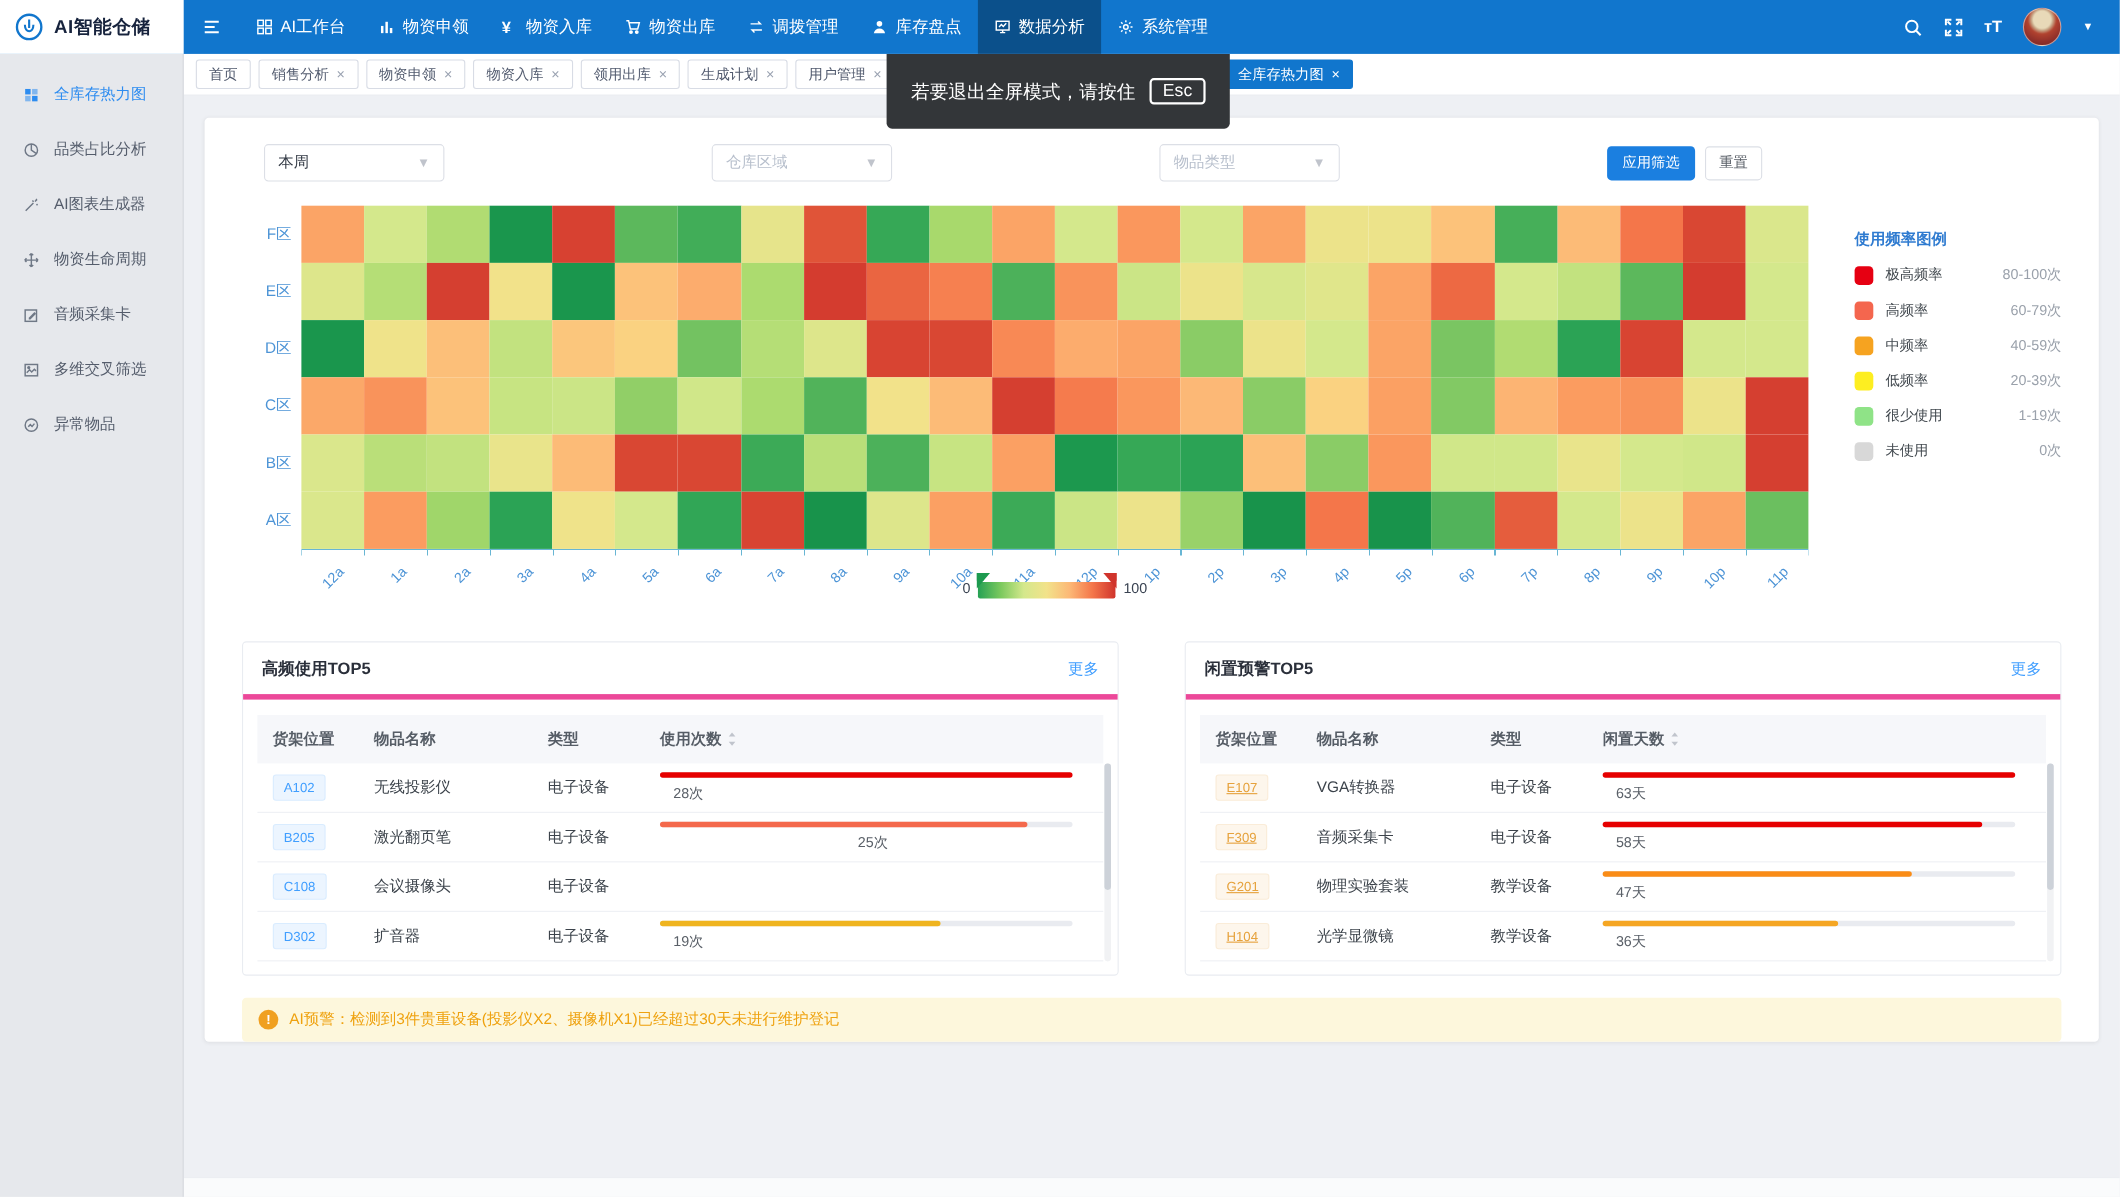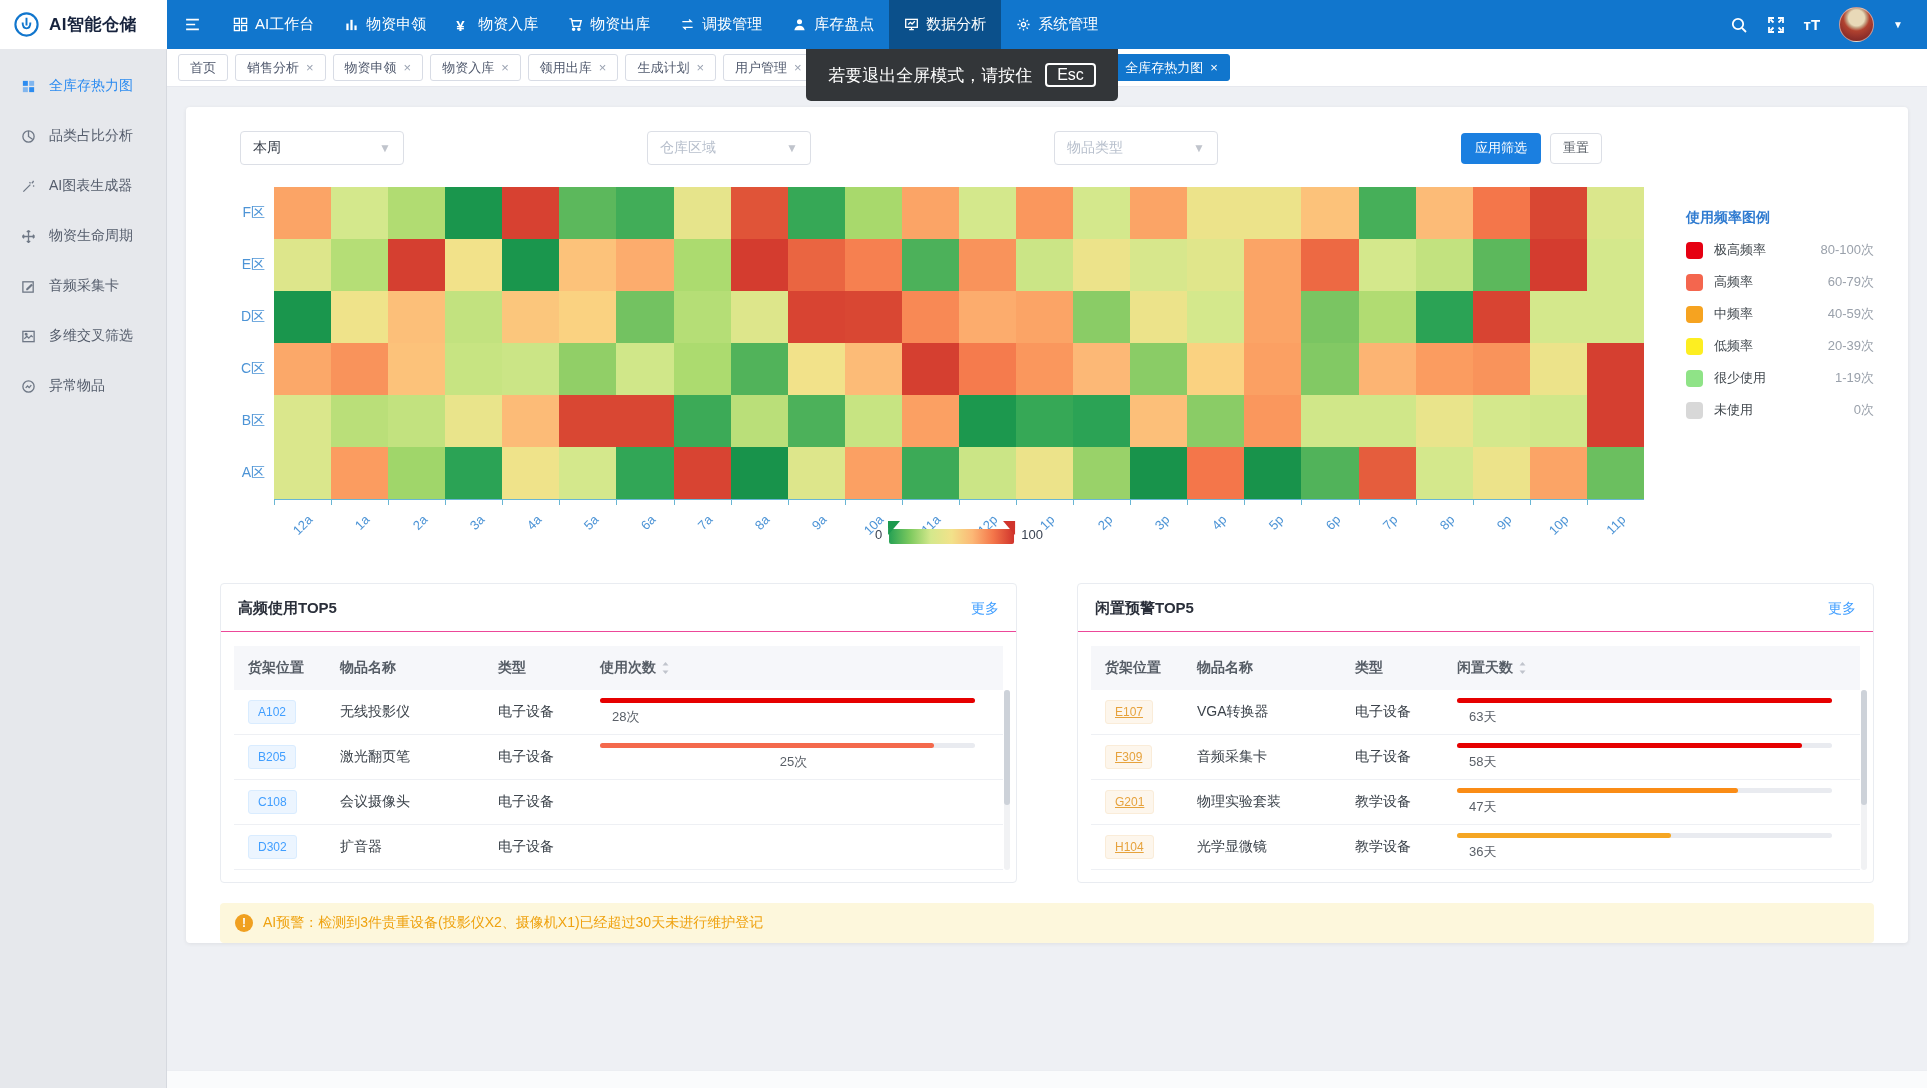--- a/index.html
+++ b/index.html
@@ -28,21 +28,21 @@
   
   .tabbar { position:absolute; top:49px; left:167px; right:0; height:38px; background:#fff; border-bottom:1px solid #e6e8ee;
     display:flex; align-items:center; gap:7px; padding:0 11px; overflow:hidden; z-index:10;}
   .tab { flex:none; border:1px solid #d8dce5; background:#fff; color:#515a6e; font-size:13px; height:27px;
     display:flex; align-items:center; padding:0 11px; gap:7px; border-radius:3px; cursor:pointer; white-space:nowrap; }
   .tab .x { color:#9aa2b1; font-size:13px; line-height:1; cursor:pointer; }
   .tab.active { background:#1176cd; border-color:#1176cd; color:#fff; }
   .tab.active .x { color:#fff; }
 
   
-  .fs-tip { position:absolute; left:806px; top:49px; width:312px; height:52px; background:#333639; color:#fff;
+  .fs-tip { position:absolute; left:806px; top:49px; width:312px; height:68px; background:#333639; color:#fff;
     display:flex; align-items:center; justify-content:center; font-size:17px; z-index:60; border-radius:0 0 5px 5px; }
   .esc { border:2px solid #fff; border-radius:4px; padding:1px 10px; margin-left:13px; font-size:16px; }
 
   
   .sidebar { position:absolute; top:49px; left:0; bottom:0; width:167px; background:#e6e8ec; border-right:1px solid #d6d9df; padding-top:12px; z-index:20;}
   .side-item { height:50px; display:flex; align-items:center; gap:13px; padding-left:21px; color:#545c6b; font-size:14px; cursor:pointer; }
   .side-item .ic { width:15px; height:15px; color:#6f7886; display:inline-flex; }
   .side-item .ic svg { width:15px; height:15px; }
   .side-item.active { color:#2d8cf0; }
   .side-item.active .ic { color:#2d8cf0; }
@@ -93,21 +93,21 @@
   .legend { width:188px; margin-left:42px; padding-top:22px; flex:none; }
   .lg-title { color:#2f7bd0; font-weight:bold; font-size:14px; }
   .lg-item { display:flex; align-items:center; margin-top:14px; font-size:13px; }
   .sw { width:17px; height:17px; border-radius:4px; margin-right:11px; flex:none; }
   .lg-name { color:#42494f; }
   .lg-range { margin-left:auto; color:#9aa1ab; }
 
   
   .tables { display:flex; gap:60px; padding:16px 34px 0; }
   .tcard { flex:1; border:1px solid #e9ecf1; border-radius:4px; background:#fff; }
-  .tcard-h { display:flex; align-items:center; padding:15px 17px 13px; border-bottom:1px solid #ec4899; }
+  .tcard-h { display:flex; align-items:center; padding:15px 17px 13px; border-bottom:5px solid #ec4899; }
   .tcard-title { font-size:15px; color:#2a2f3a; font-weight:bold; }
   .more { margin-left:auto; color:#409eff; font-size:14px; cursor:pointer; text-decoration:none; }
   .tbl { margin:14px 13px 12px; }
   .thead { display:grid; grid-template-columns:92px 158px 102px 1fr; background:#f6f7fa; height:44px; align-items:center;
     padding:0 14px; color:#565d66; font-size:14px; font-weight:bold; }
   .th-sort { display:flex; align-items:center; gap:4px; }
   .sort-ic { display:inline-flex; color:#c0c4cc; }
   .sort-ic svg { width:11px; height:14px; }
   .tbody { position:relative; }
   .trow { display:grid; grid-template-columns:92px 158px 102px 1fr; height:45px; align-items:center; padding:0 14px; border-bottom:1px solid #eef0f4; font-size:14px; color:#3c434b; }
@@ -653,20 +653,26 @@
               </div>
               <div class="trow">
                 <span><span class="tag blue">C108</span></span>
                 <span>会议摄像头</span>
                 <span>电子设备</span>
               </div>
               <div class="trow">
                 <span><span class="tag blue">D302</span></span>
                 <span>扩音器</span>
                 <span>电子设备</span>
+                <span class="barcell">
+                  <span class="track" style="display: block;">
+                    <span class="fill" style="display: block; width: 68%; background: rgb(239, 180, 31);"></span>
+                  </span>
+                  <span class="bval" style="display: block;">19次</span>
+                </span>
               </div>
               <span class="sb">
                 <span class="sb-thumb"></span>
               </span>
             </div>
           </div>
         </div>
         <div class="tcard">
           <div class="tcard-h">
             <span class="tcard-title">闲置预警TOP5</span>

